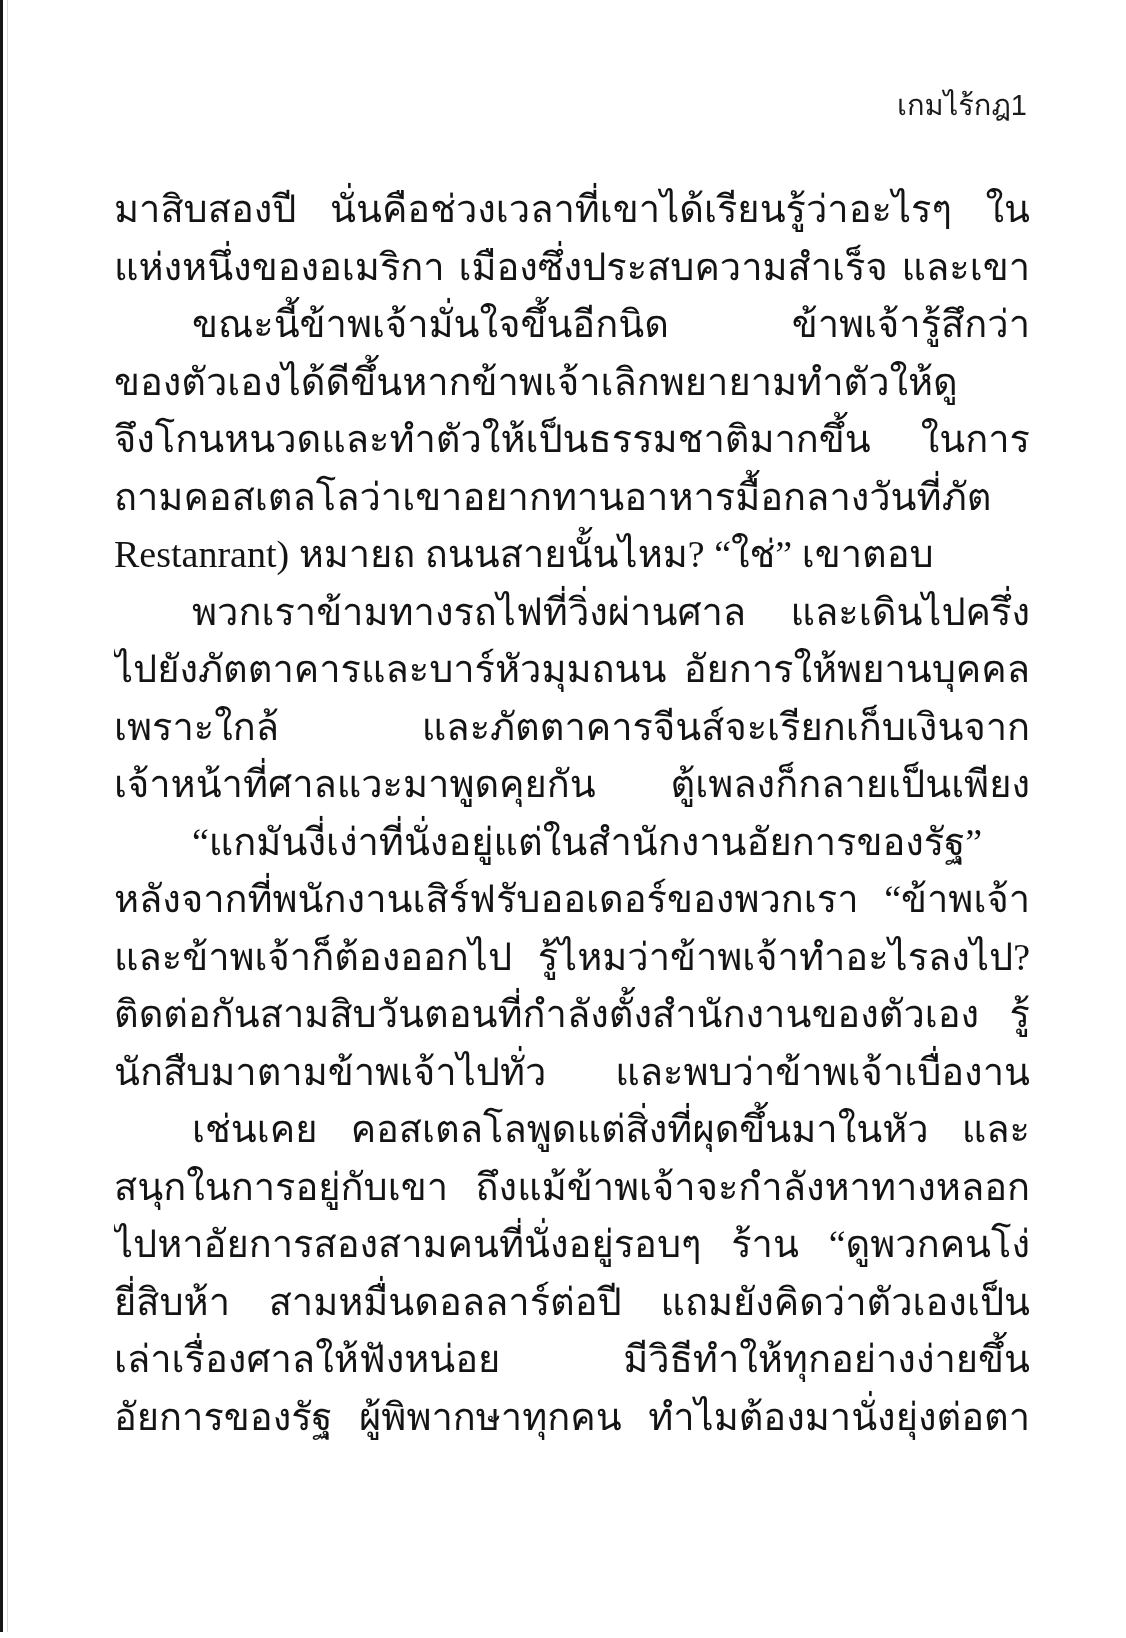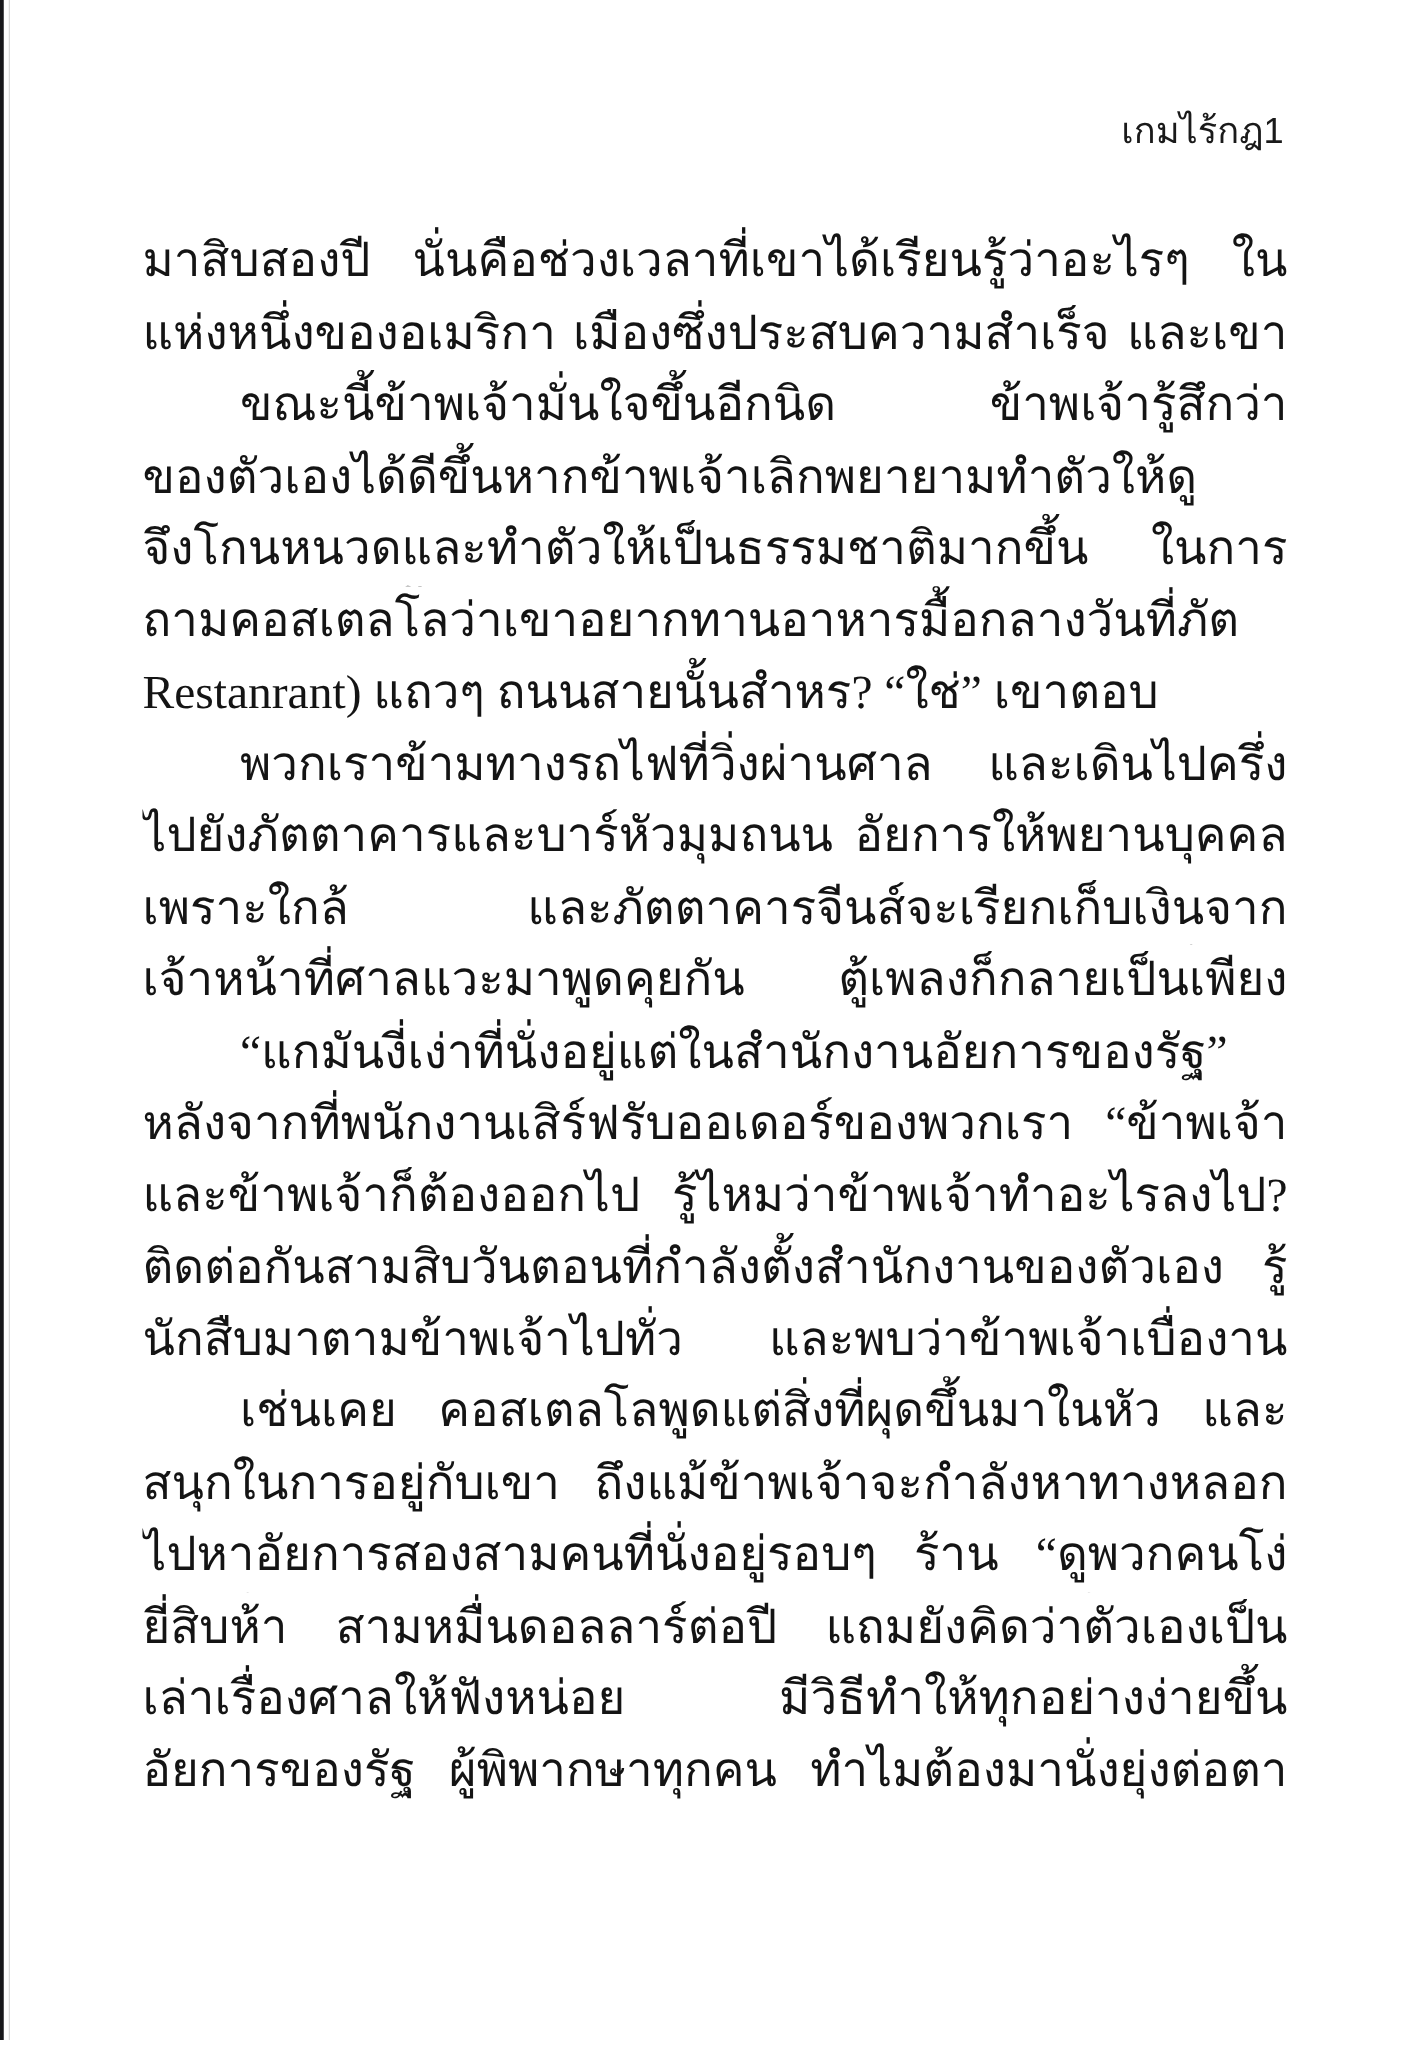--- a/index.html
+++ b/index.html
@@ -73,21 +73,21 @@
   <span>1</span>
 </div>
 
 <div class="page-body">
     <div class="line">มาสิบสองปี นั่นคือช่วงเวลาที่เขาได้เรียนรู้ว่าอะไรๆ ในเมืองซึ่งคอร์รัปชันที่สุด</div>
     <div class="line last">แห่งหนึ่งของอเมริกา เมืองซึ่งประสบความสำเร็จ และเขาก็เริ่มรับเงินสินบน</div>
     <div class="line indent">ขณะนี้ข้าพเจ้ามั่นใจขึ้นอีกนิด ข้าพเจ้ารู้สึกว่าข้าพเจ้าสามารถแสดงบทบาท</div>
     <div class="line">ของตัวเองได้ดีขึ้นหากข้าพเจ้าเลิกพยายามทำตัวให้ดูเหมือนคนอื่น ข้าพเจ้า</div>
     <div class="line">จึงโกนหนวดและทำตัวให้เป็นธรรมชาติมากขึ้น ในการเคลื่อนไหวครั้งแรก ข้าพเจ้า</div>
     <div class="line">ถามคอสเตลโลว่าเขาอยากทานอาหารมื้อกลางวันที่ภัตตาคารจีนส์ (Jeans</div>
-    <div class="line last">Restanrant) แถวๆ ถนนสายนั้นสำหร? “ใช่” เขาตอบ</div>
+    <div class="line last">Restanrant) หมายถ ถนนสายนั้นไหม? “ใช่” เขาตอบ</div>
     <div class="line indent">พวกเราข้ามทางรถไฟที่วิ่งผ่านศาล และเดินไปครึ่งช่วงตึกตามถนนแคลิฟอร์เนีย</div>
     <div class="line">ไปยังภัตตาคารและบาร์หัวมุมถนน อัยการให้พยานบุคคลไปทานอาหารที่นั่น</div>
     <div class="line">เพราะใกล้ และภัตตาคารจีนส์จะเรียกเก็บเงินจากสำนักงานอัยการของรัฐ ตั้งแต่</div>
     <div class="line last">เจ้าหน้าที่ศาลแวะมาพูดคุยกัน ตู้เพลงก็กลายเป็นเพียงเครื่องประดับที่เงียบงัน</div>
     <div class="line indent">“แกมันงี่เง่าที่นั่งอยู่แต่ในสำนักงานอัยการของรัฐ” คอสเตลโลกล่าว</div>
     <div class="line">หลังจากที่พนักงานเสิร์ฟรับออเดอร์ของพวกเรา “ข้าพเจ้าทำงานที่นี่มาสามปีแล้ว</div>
     <div class="line">และข้าพเจ้าก็ต้องออกไป รู้ไหมว่าข้าพเจ้าทำอะไรลงไป? ข้าพเจ้าโทรไปลาป่วย</div>
     <div class="line">ติดต่อกันสามสิบวันตอนที่กำลังตั้งสำนักงานของตัวเอง รู้จักไมค์ ฟิคาโรไหม? เขาส่ง</div>
     <div class="line last">นักสืบมาตามข้าพเจ้าไปทั่ว และพบว่าข้าพเจ้าเบื่องานมาก เขาเลยไล่ข้าพเจ้าออก”</div>
     <div class="line indent">เช่นเคย คอสเตลโลพูดแต่สิ่งที่ผุดขึ้นมาในหัว และข้าพเจ้าก็พบว่าตัวเอง</div>

